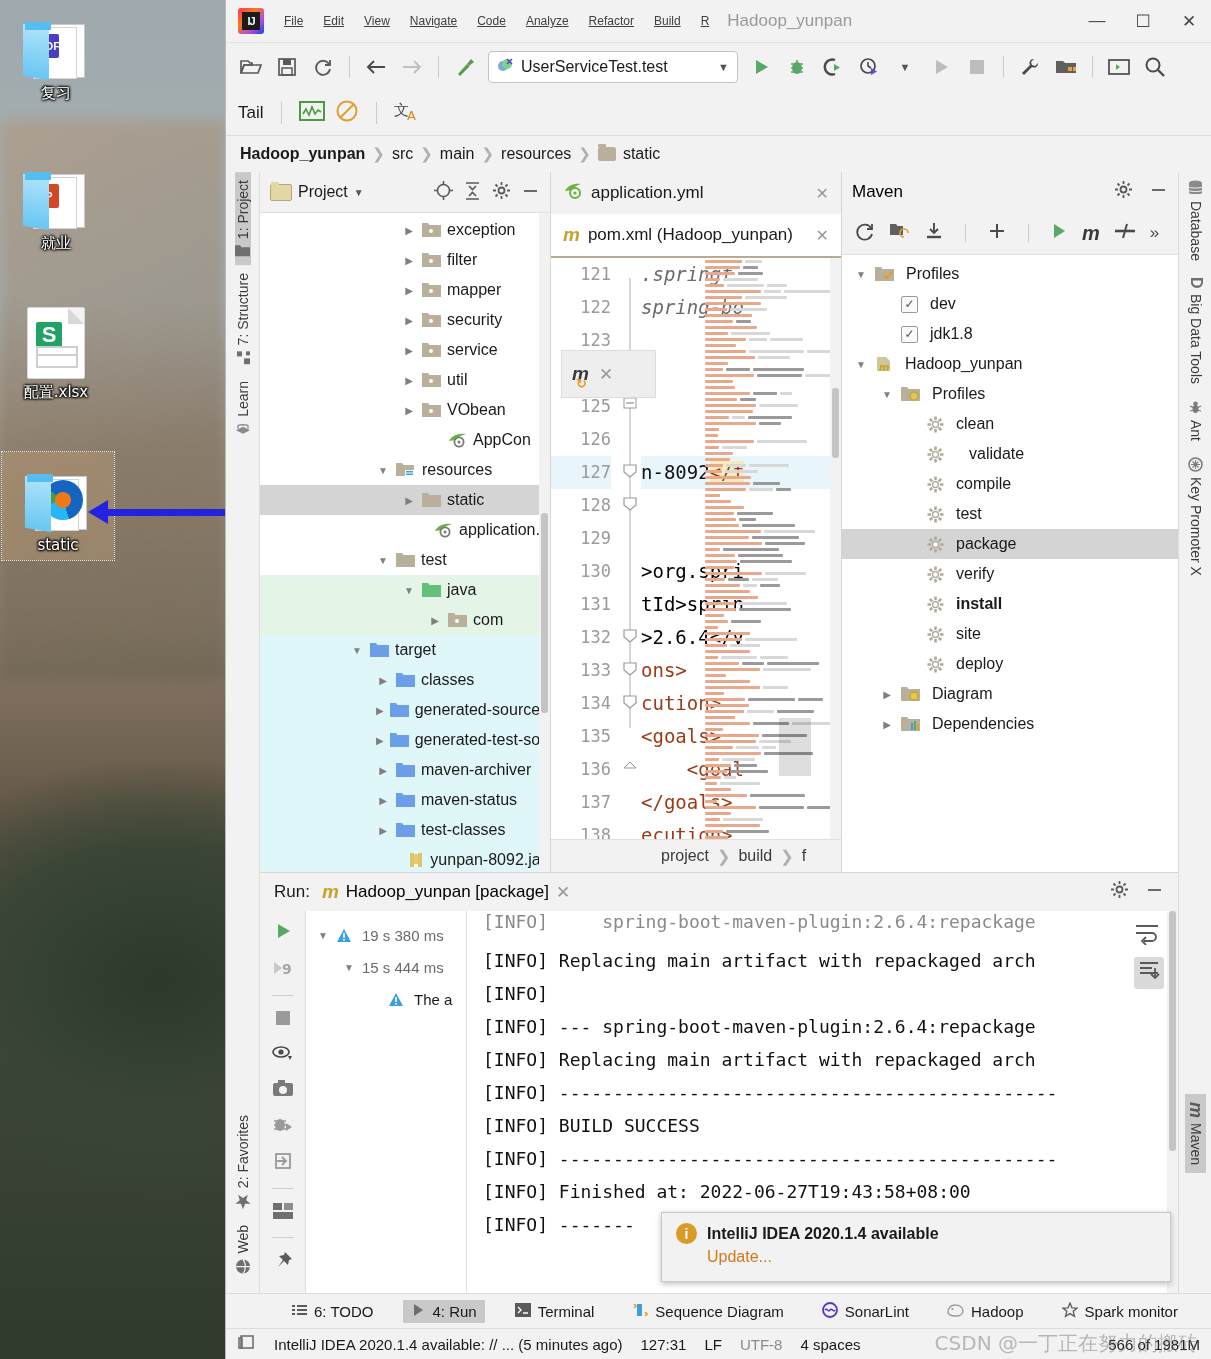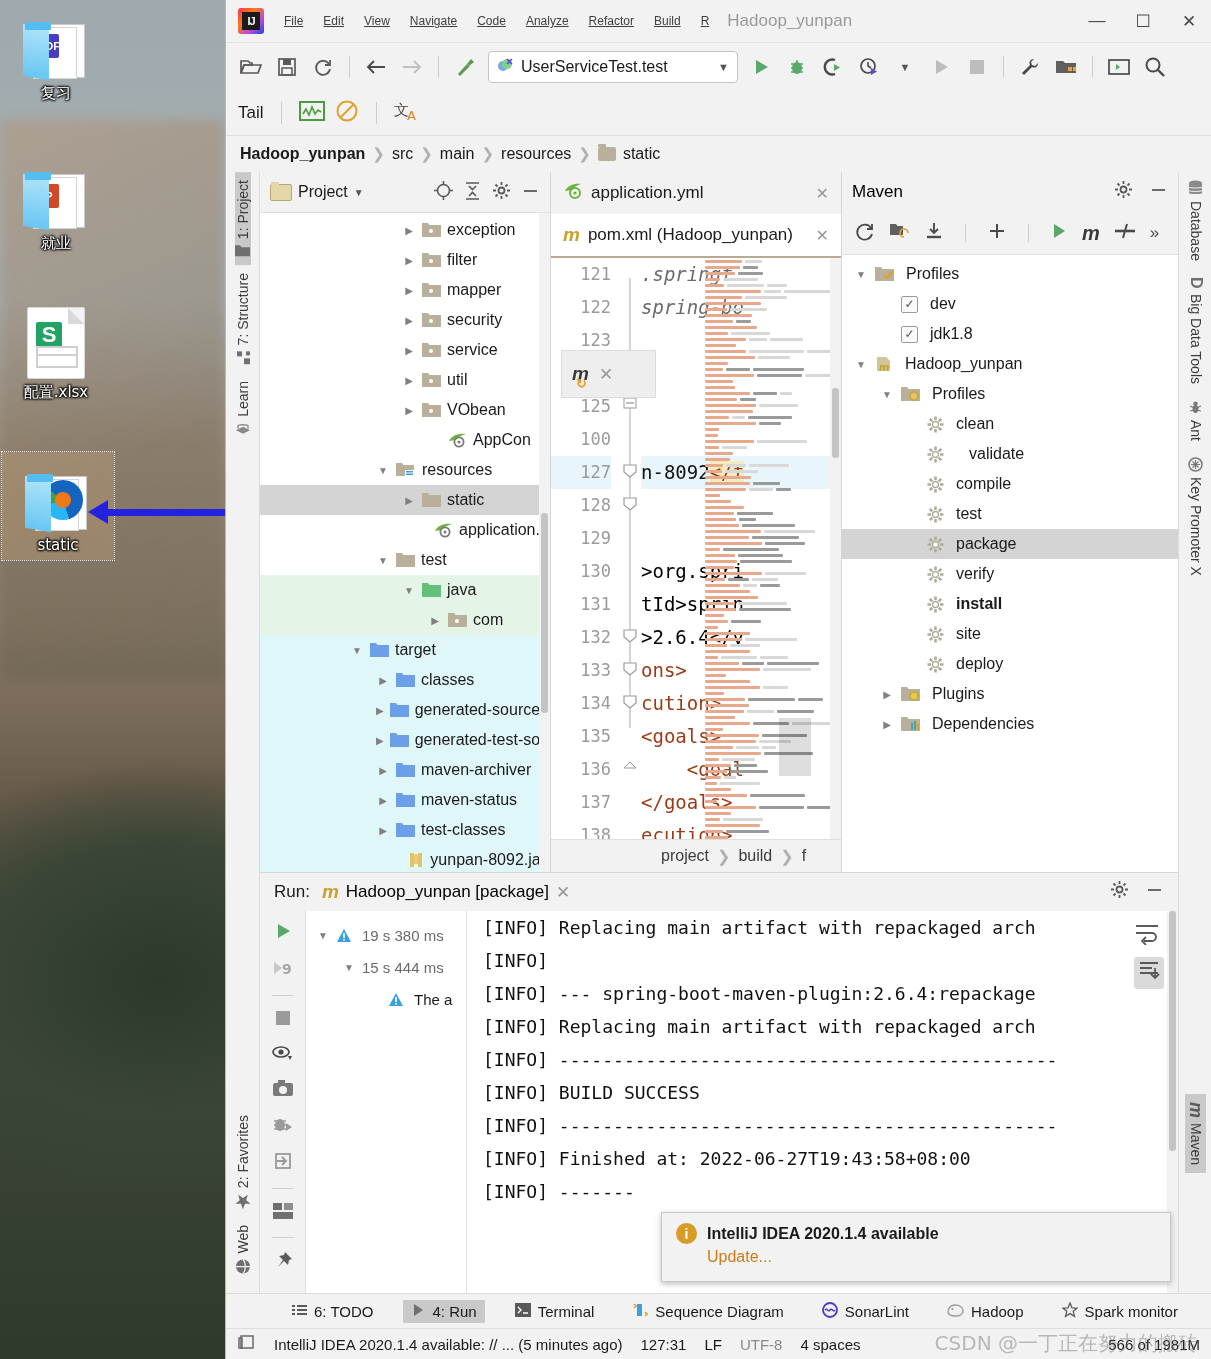--- a/index.html
+++ b/index.html
@@ -717,21 +717,21 @@
               <span class="x">✕</span>
             </div>
           </div>
           <div class="code">
             <div class="gutter" id="gutter">
                 <div class="gline">121</div>
                 <div class="gline">122</div>
                 <div class="gline">123</div>
                 <div class="gline">124</div>
                 <div class="gline">125</div>
-                <div class="gline">100</div>
+                <div class="gline">126</div>
                 <div class="gline cur">127</div>
                 <div class="gline">128</div>
                 <div class="gline">129</div>
                 <div class="gline">130</div>
                 <div class="gline">131</div>
                 <div class="gline">132</div>
                 <div class="gline">133</div>
                 <div class="gline">134</div>
                 <div class="gline">135</div>
                 <div class="gline">136</div>
@@ -1357,21 +1357,21 @@
                 <span style="margin-left: 5px;">deploy</span>
               </div>
               <div class="mvrow" style="padding-left: 38px;">
                 <span class="tri" style="width: 14px; text-align: center; color: rgb(128, 128, 128); font-size: 10px;">▶</span>
                 <span style="display: flex; align-items: center; flex: 0 0 auto;">
                   <svg width="19" height="16" viewBox="0 0 19 16">
                     <path d="M0 1h6l1.5 2H19v12H0z" fill="#b8b09a"></path>
                     <circle cx="13" cy="10" r="4" fill="#e8c84a" stroke="#c9a227" stroke-width="1.3"></circle>
                   </svg>
                 </span>
-                <span style="margin-left: 5px;">Plugins</span>
+                <span style="margin-left: 5px;">Diagram</span>
               </div>
               <div class="mvrow" style="padding-left: 38px;">
                 <span class="tri" style="width: 14px; text-align: center; color: rgb(128, 128, 128); font-size: 10px;">▶</span>
                 <span style="display: flex; align-items: center; flex: 0 0 auto;">
                   <svg width="19" height="16" viewBox="0 0 19 16">
                     <path d="M0 1h6l1.5 2H19v12H0z" fill="#b8b09a"></path>
                     <rect x="10" y="7" width="2" height="7" fill="#3b9fe0"></rect>
                     <rect x="13" y="5" width="2" height="9" fill="#59a869"></rect>
                     <rect x="16" y="8" width="2" height="6" fill="#e0a030"></rect>
                   </svg>
@@ -1479,20 +1479,21 @@
 
             <div style="position:absolute;right:14px;top:10px;display:flex;flex-direction:column;gap:8px;">
               <span><svg width="26" height="24" viewBox="0 0 26 24">
                     <path d="M2 5h22M2 12h16a4 4 0 0 1 0 8h-8M12 16l-4 4 4 4" stroke="#5a5a5a" stroke-width="1.8" fill="none"></path>
                   </svg></span>
               <span style="background:#dadada;padding:3px;border-radius:3px;"><svg width="24" height="22" viewBox="0 0 24 22">
                     <path d="M3 3h18M3 8h12M3 13h18" stroke="#5a5a5a" stroke-width="1.8"></path>
                     <path d="M18 8v9M14 14l4 4 4-4" stroke="#5a5a5a" stroke-width="1.8" fill="none"></path>
                   </svg></span>
             </div>
+          <div class="coline" style="color: rgb(138, 138, 138); position: relative; top: -6px;">[INFO]     spring-boot-maven-plugin:2.6.4:repackage</div>
               <div class="coline">[INFO] Replacing main artifact with repackaged arch</div>
               <div class="coline">[INFO]</div>
               <div class="coline">[INFO] --- spring-boot-maven-plugin:2.6.4:repackage</div>
               <div class="coline">[INFO] Replacing main artifact with repackaged arch</div>
               <div class="coline">[INFO] ----------------------------------------------</div>
               <div class="coline">[INFO] BUILD SUCCESS</div>
               <div class="coline">[INFO] ----------------------------------------------</div>
               <div class="coline">[INFO] Finished at: 2022-06-27T19:43:58+08:00</div>
               <div class="coline">[INFO] -------</div>
               <div class="scrollv" style="right:0;top:0;height:100%;">

